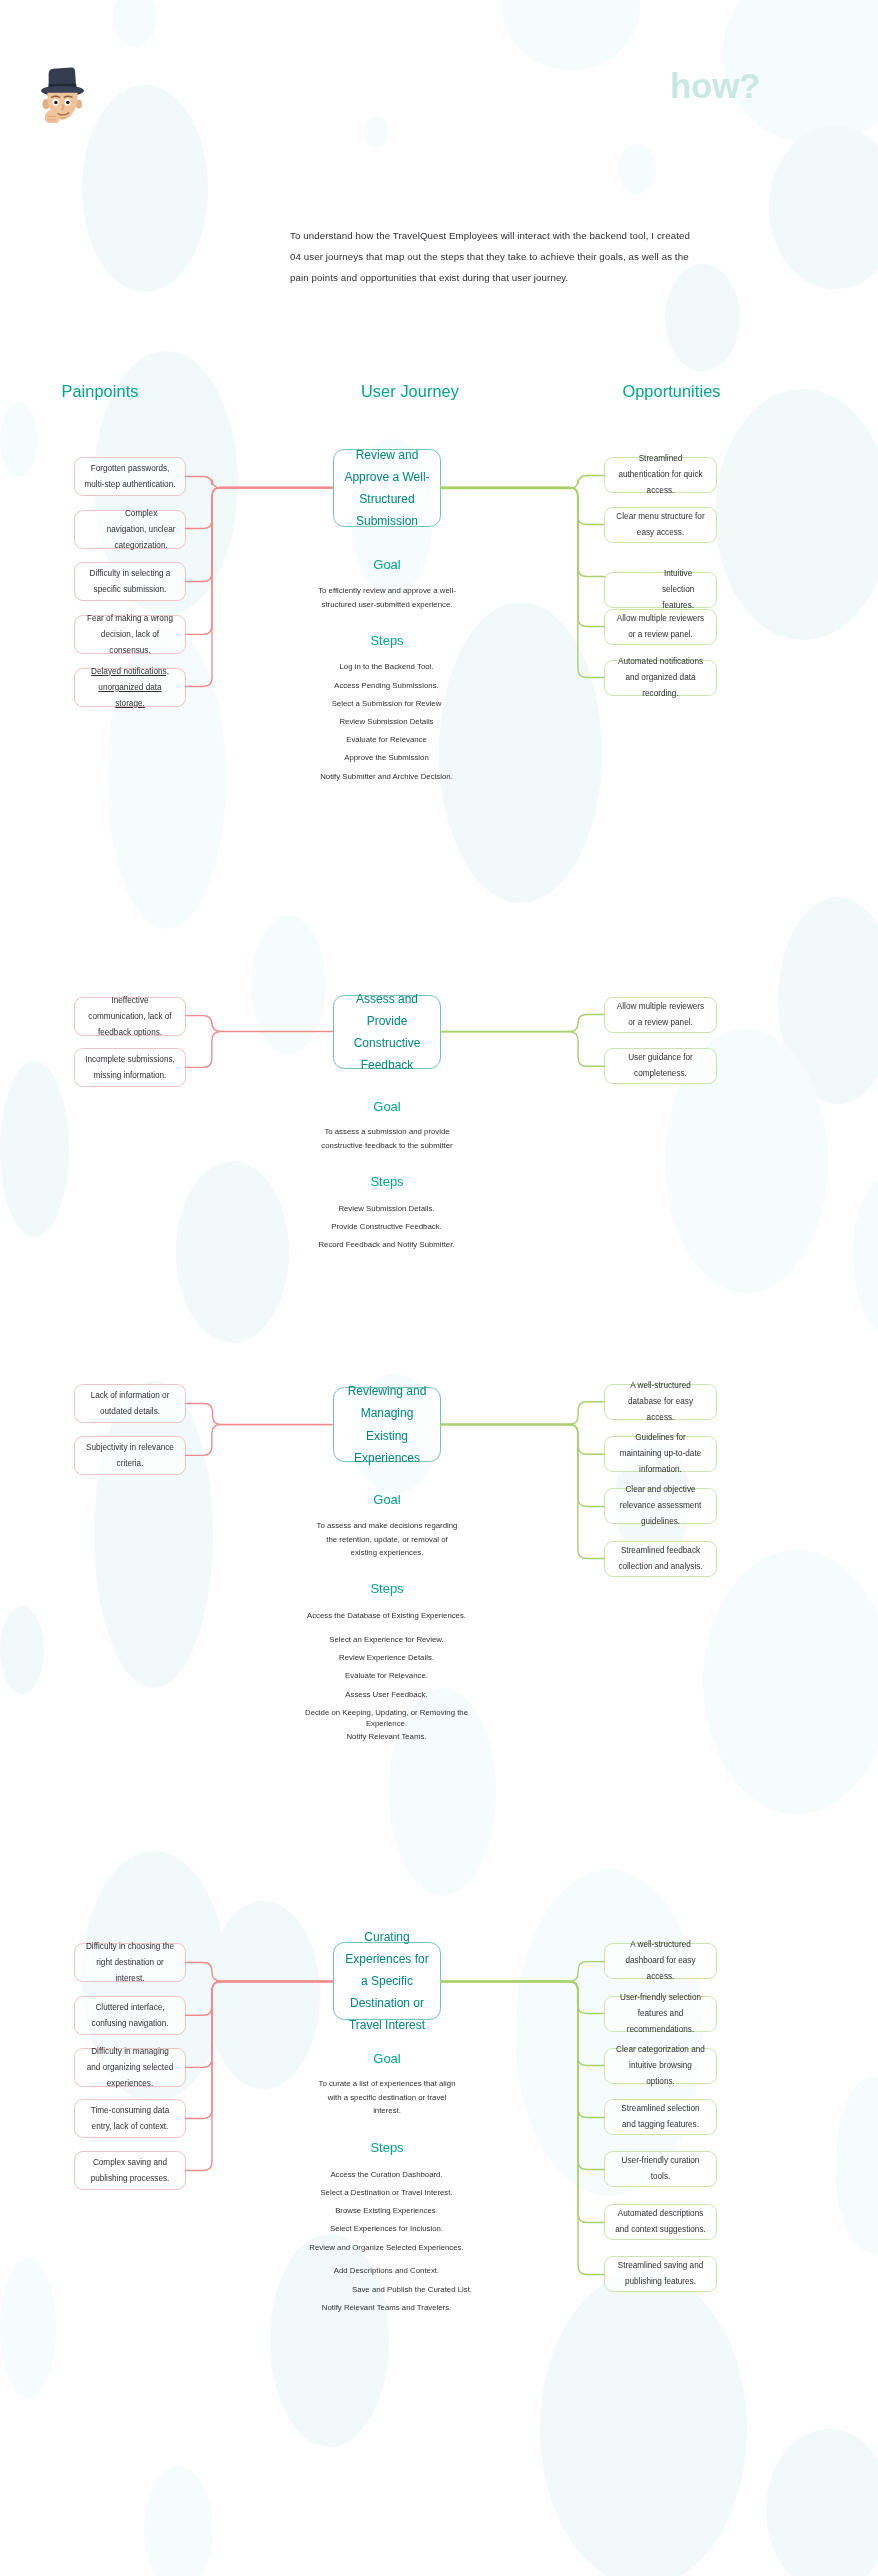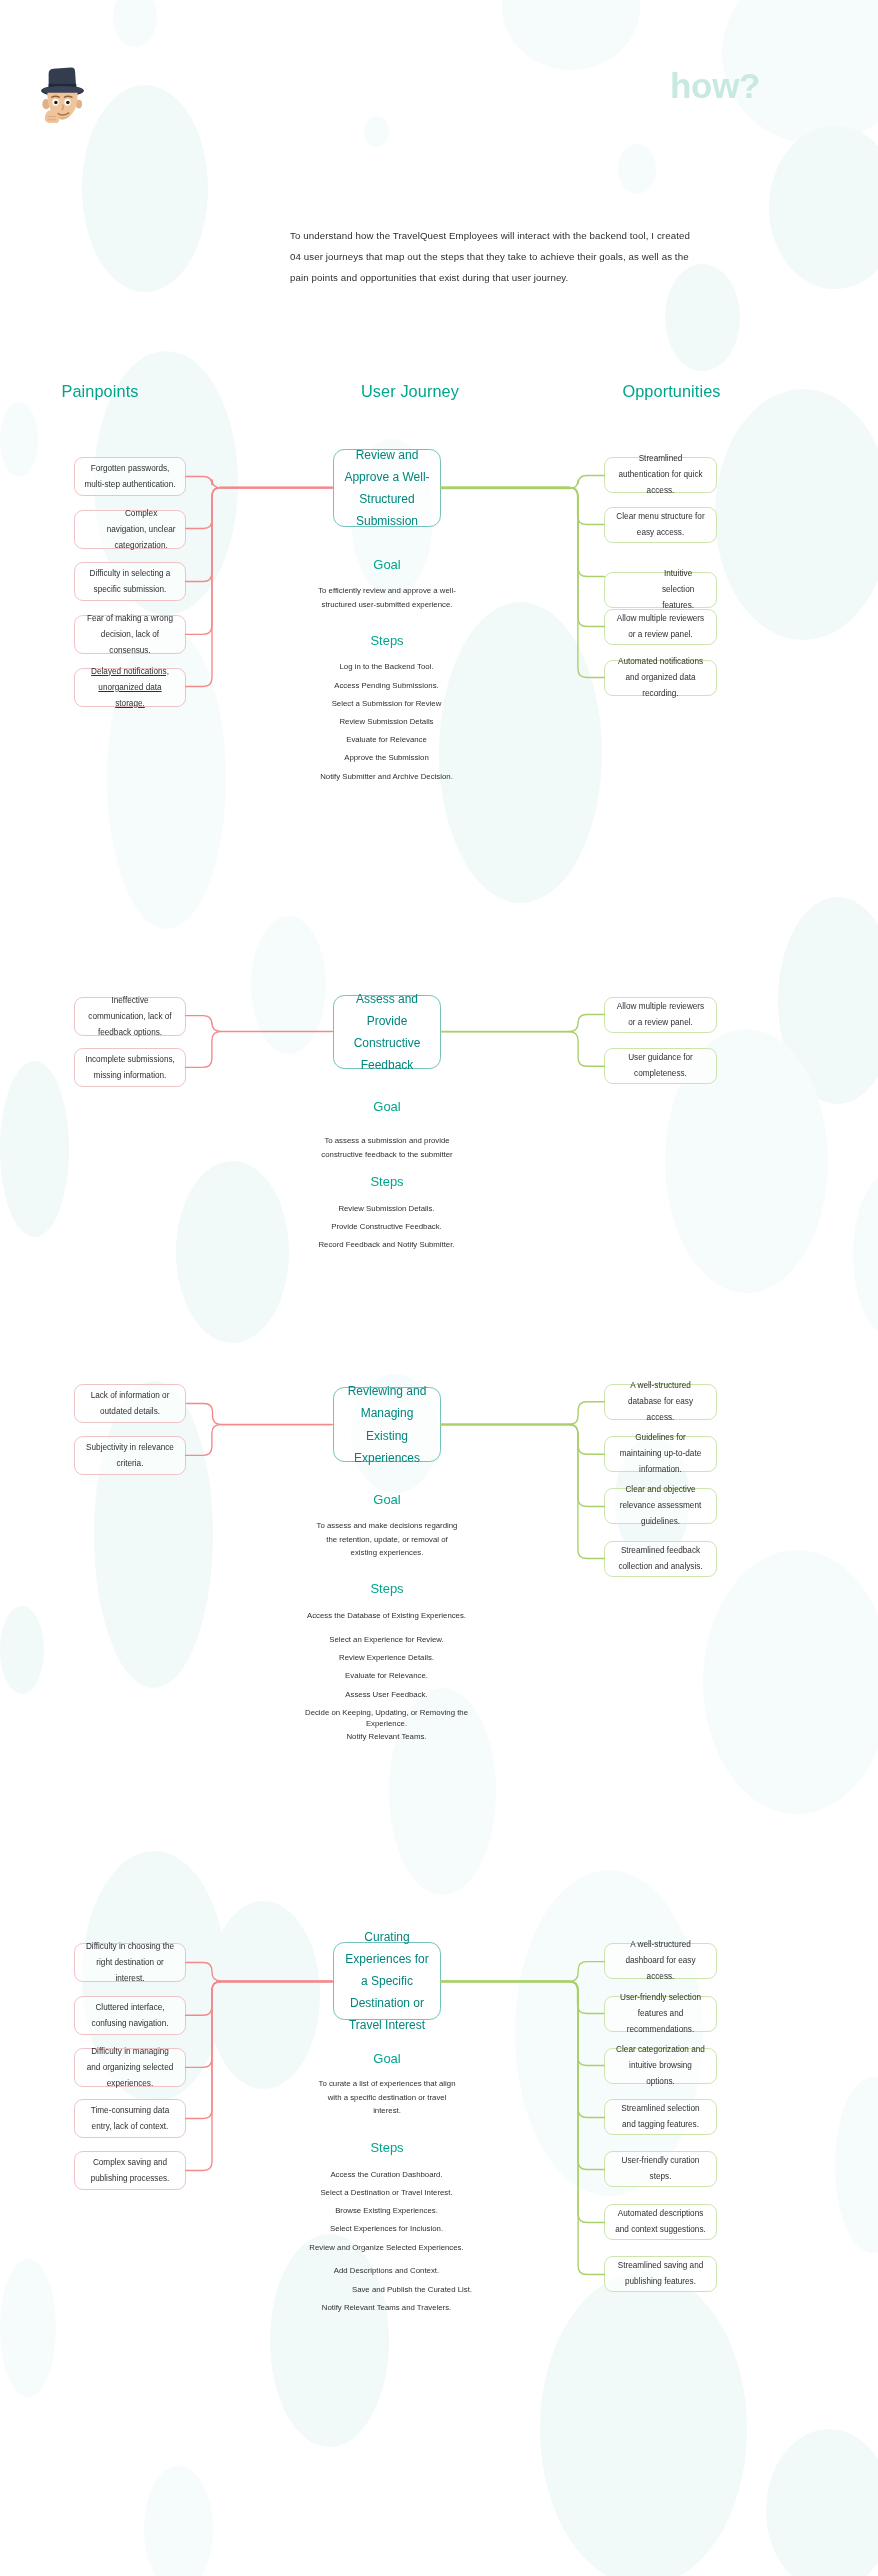--- a/index.html
+++ b/index.html
@@ -354,21 +354,21 @@
       </div>
       <div class="side-box opp-box" style="top: 1048px; height: 36px;">
         <span>User guidance for completeness.</span>
       </div>
       <div class="connector" style="left: 438px; top: 1029px; width: 169px; height: 40px;">
         <svg width="169" height="40" viewBox="0 0 269 63">
           <path d="M265,59 H237 Q223,59 223,45 V18 Q223,4 209,4 H4" fill="none" stroke="#A9D06A" stroke-width="2.2" stroke-linecap="round"></path>
         </svg>
       </div>
       <div class="section-label" style="top: 1099px;">Goal</div>
-      <div class="center-text" style="top: 1125px; margin-top: 9px;">To assess a submission and provide constructive feedback to the submitter</div>
+      <div class="center-text" style="top: 1125px;">To assess a submission and provide constructive feedback to the submitter</div>
       <div class="section-label" style="top: 1174px;">Steps</div>
       <div class="step-line" style="top: 1203px;">Review Submission Details.</div>
       <div class="step-line" style="top: 1221px;">Provide Constructive Feedback.</div>
       <div class="step-line" style="top: 1239px;">Record Feedback and Notify Submitter.</div>
       <div class="journey-card" style="top: 1387px; height: 75px;">
         <span>Reviewing and Managing Existing Experiences</span>
       </div>
       <div class="side-box pain-box" style="top: 1384px; height: 39px;">
         <span>Lack of information or outdated details.</span>
       </div>
@@ -496,21 +496,21 @@
       </div>
       <div class="side-box opp-box" style="top: 2099px; height: 36px;">
         <span>Streamlined selection and tagging features.</span>
       </div>
       <div class="connector" style="left: 438px; top: 1979px; width: 169px; height: 141px;">
         <svg width="169" height="141" viewBox="0 0 269 224.5">
           <path d="M265,220.5 H237 Q223,220.5 223,206.5 V18 Q223,4 209,4 H4" fill="none" stroke="#A9D06A" stroke-width="2.2" stroke-linecap="round"></path>
         </svg>
       </div>
       <div class="side-box opp-box" style="top: 2151px; height: 36px;">
-        <span>User-friendly curation steps.</span>
+        <span>User-friendly curation tools.</span>
       </div>
       <div class="connector" style="left: 438px; top: 1979px; width: 169px; height: 193px;">
         <svg width="169" height="193" viewBox="0 0 269 307.5">
           <path d="M265,303.5 H237 Q223,303.5 223,289.5 V18 Q223,4 209,4 H4" fill="none" stroke="#A9D06A" stroke-width="2.2" stroke-linecap="round"></path>
         </svg>
       </div>
       <div class="side-box opp-box" style="top: 2204px; height: 36px;">
         <span>Automated descriptions and context suggestions.</span>
       </div>
       <div class="connector" style="left: 438px; top: 1979px; width: 169px; height: 246px;">

